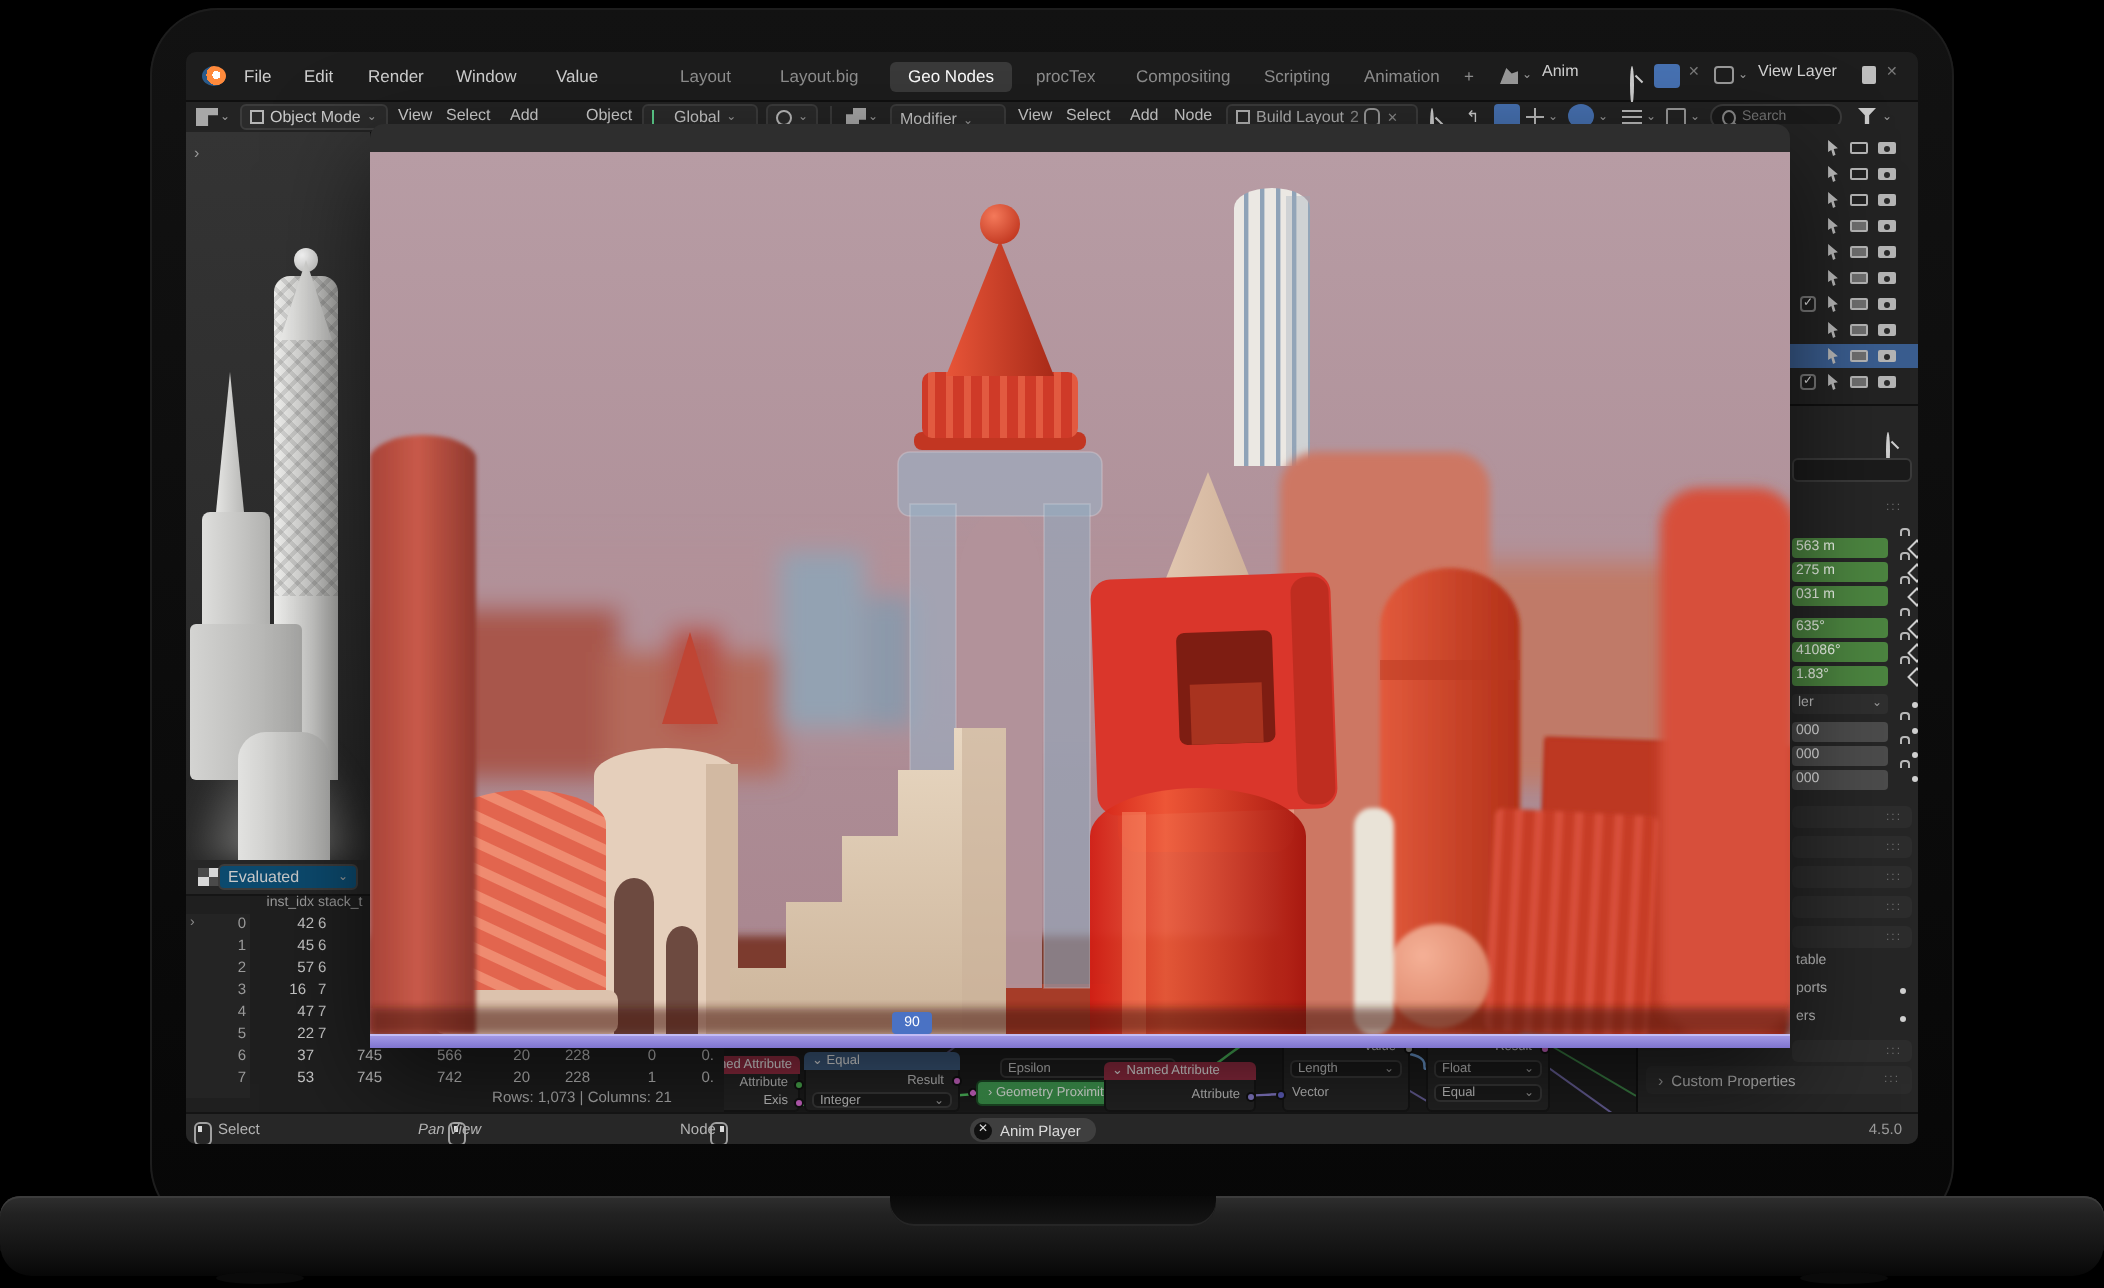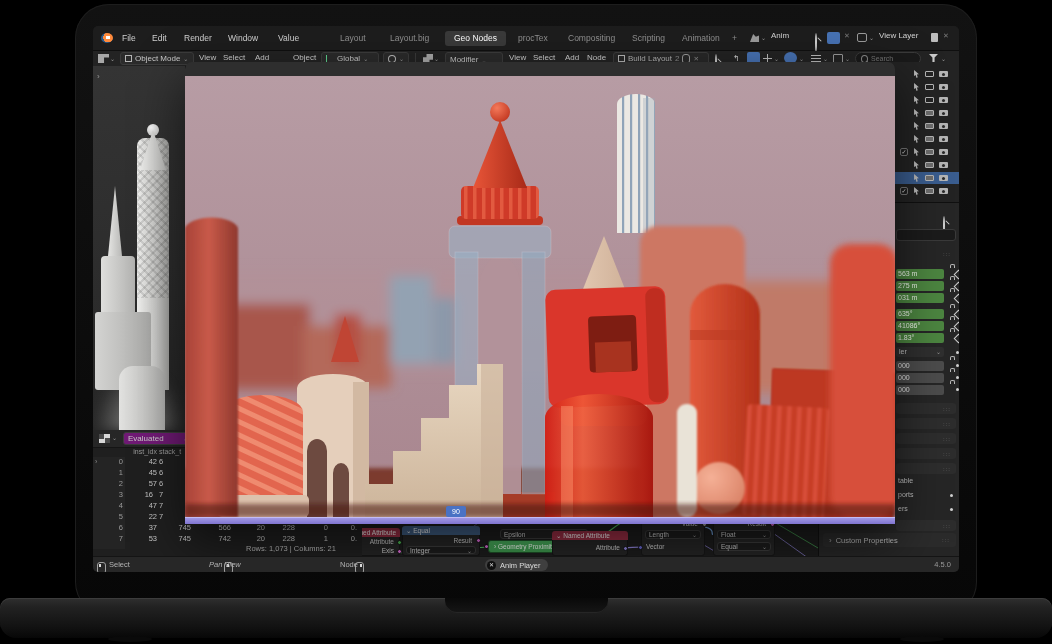--- a/index.html
+++ b/index.html
@@ -181,21 +181,21 @@
       <div class="a" style="left:14px;top:120px;width:16px;height:80px;background:linear-gradient(90deg,#e8e8e6,#b5b5b3);clip-path:polygon(50% 0,100% 100%,0 100%);"></div>
       <div class="a" style="left:8px;top:190px;width:34px;height:134px;background:linear-gradient(90deg,#dededc,#b2b2b0);border-radius:4px 4px 0 0;"></div>
       <div class="a" style="left:2px;top:246px;width:56px;height:78px;background:linear-gradient(90deg,#d4d4d2,#a9a9a7);border-radius:3px;"></div>
       <div class="a" style="left:26px;top:300px;width:46px;height:64px;background:linear-gradient(90deg,#e2e2e0,#b0b0ae);border-radius:14px 14px 0 0;"></div>
     </div>
 
     <div class="a" style="left:0;top:404px;width:269px;height:126px;background:#1f1f1f;border-right:1px solid #101010;">
       <div class="a" style="left:0;top:0;width:269px;height:17px;background:#262626;border-bottom:1px solid #151515;">
         <span class="a" style="left:6px;top:4px;width:11px;height:9px;background:conic-gradient(#d8d8d8 25%,#4a4a4a 0 50%,#d8d8d8 0 75%,#4a4a4a 0);"></span>
         <span class="a chev" style="left:19px;top:4px;">⌄</span>
-        <div class="a w" style="left:30px;top:2px;width:70px;height:13px;background:#701a75;">
+        <div class="a w" style="left:16px;top:2px;width:70px;height:13px;background:#0c4a6e;">
           <span class="t">Evaluated</span>
           <span class="chev" style="margin-left:auto;">⌄</span>
         </div>
       </div>
       <span class="shead t" style="left:24px;top:18px;width:40px;">inst_idx</span>
       <span class="shead t" style="left:66px;top:18px;width:40px;text-align:left;">stack_t</span>
       <div class="a" style="left:0;top:27px;width:32px;height:92px;background:#242424;"></div>
       <span class="a" style="left:2px;top:28px;color:#8a8a8a;font-size:7px;">›</span>
 
       <span class="sc" style="left:10px;top:27px;width:20px;color:#9a9a9a;">0</span>

